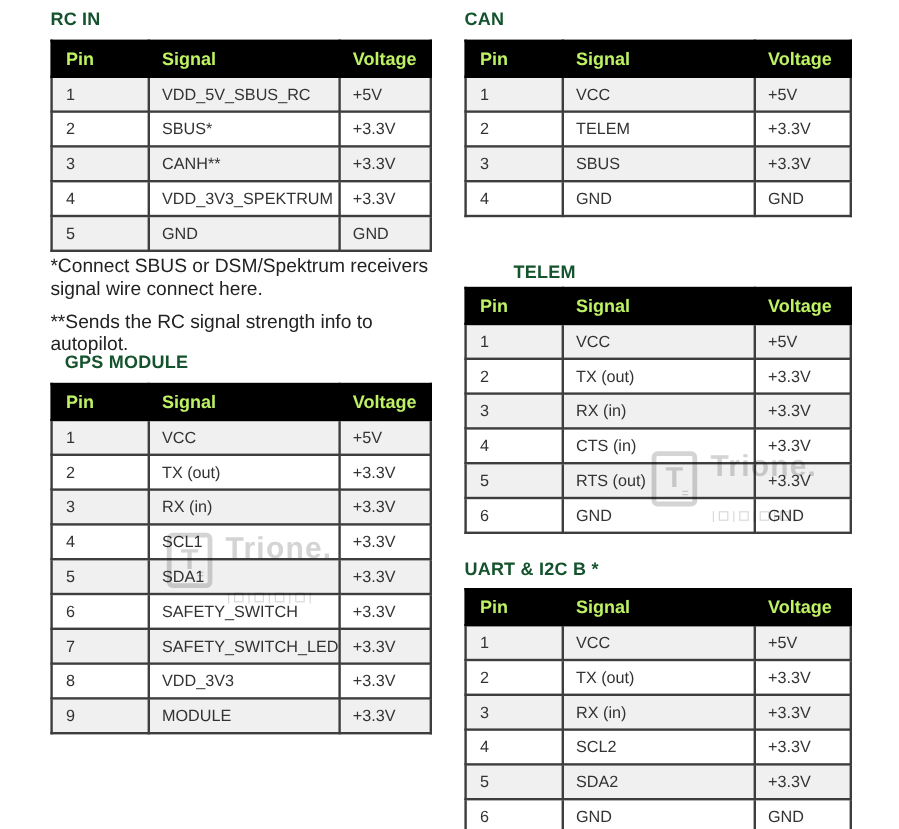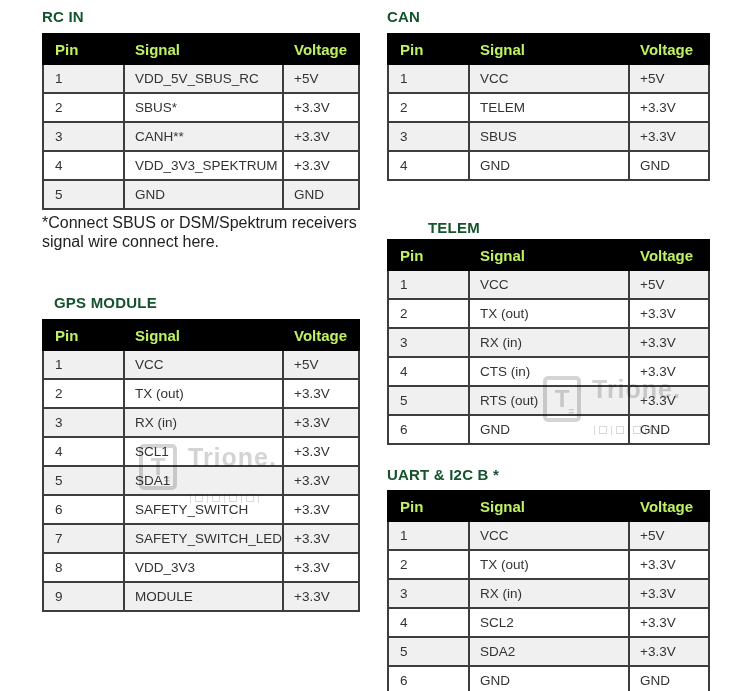--- a/index.html
+++ b/index.html
@@ -159,20 +159,21 @@
       <tr>
         <td>5</td>
         <td>GND</td>
         <td>GND</td>
       </tr>
     </tbody>
   </table>
 
 <div class="notes">
   <p>*Connect SBUS or DSM/Spektrum receivers signal wire connect here.</p>
+  <p>**Sends the RC signal strength info to autopilot.</p>
 </div>
 
 <div class="section-title" style="left:54px; top:294px;">GPS MODULE</div>
 
 <table class="pin-table" style="left:42px; top:319px; width:318px;">
   <colgroup>
       <col style="width:81px">
       <col style="width:159px">
       <col>
     </colgroup>

